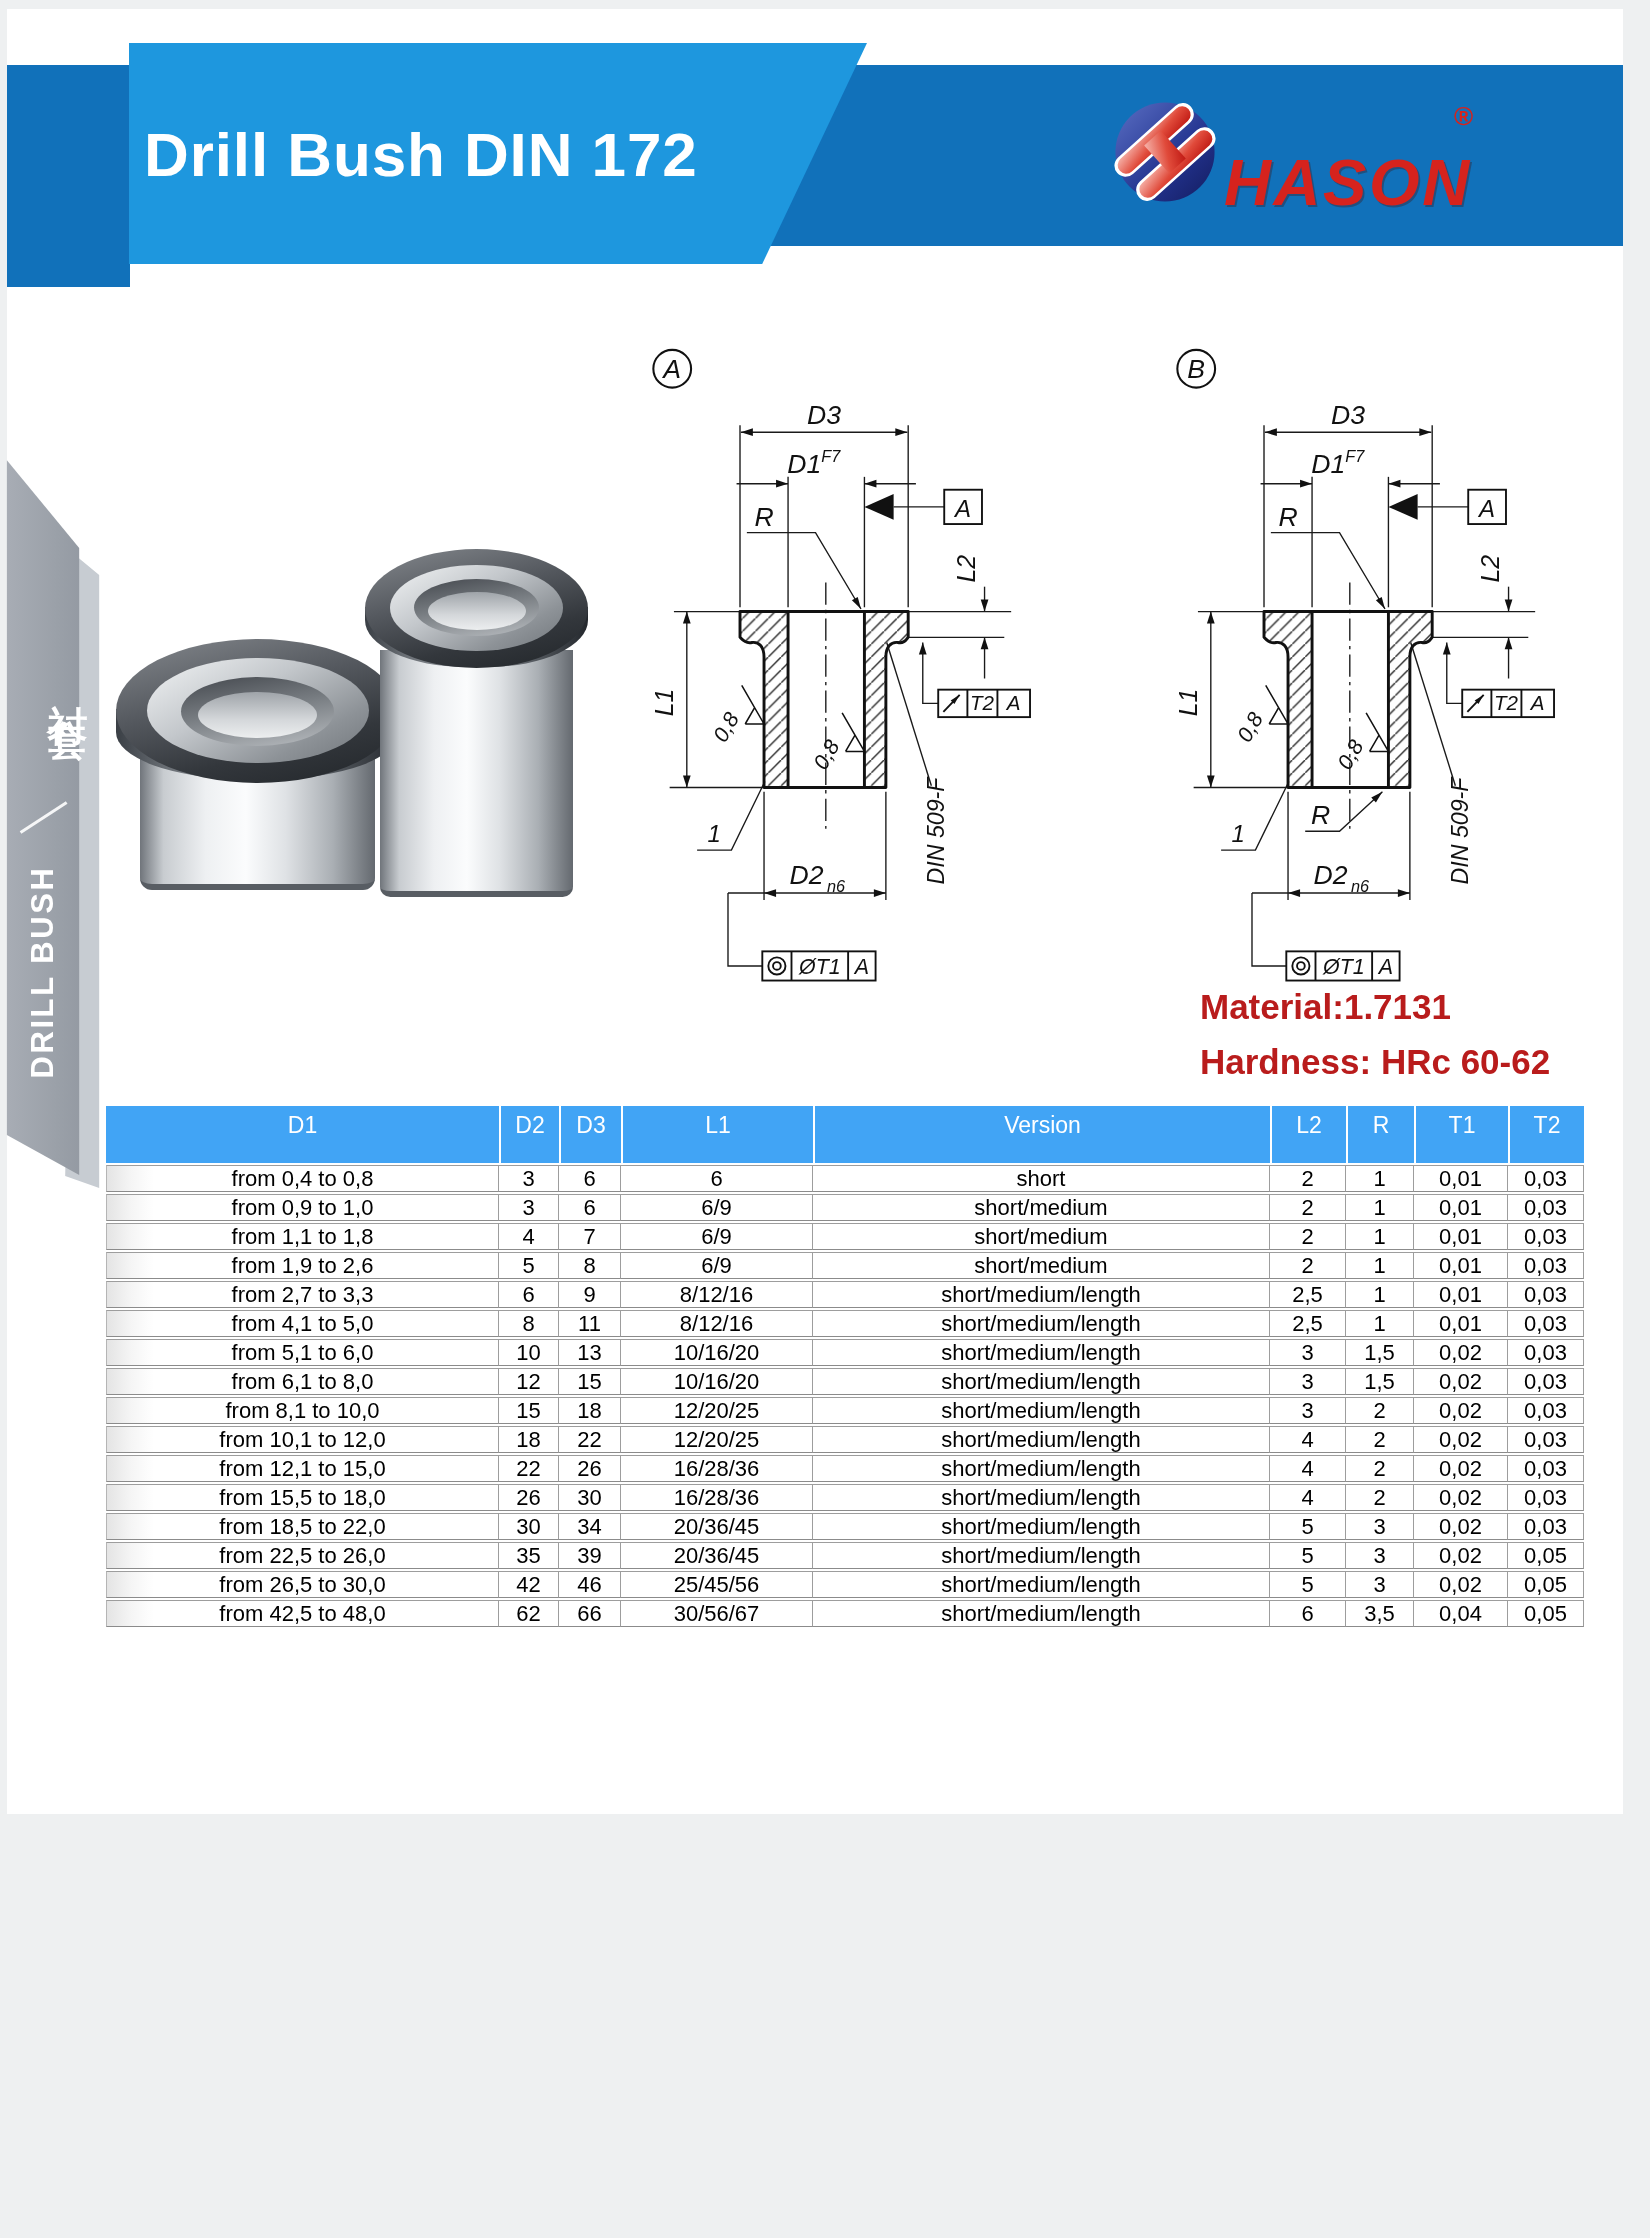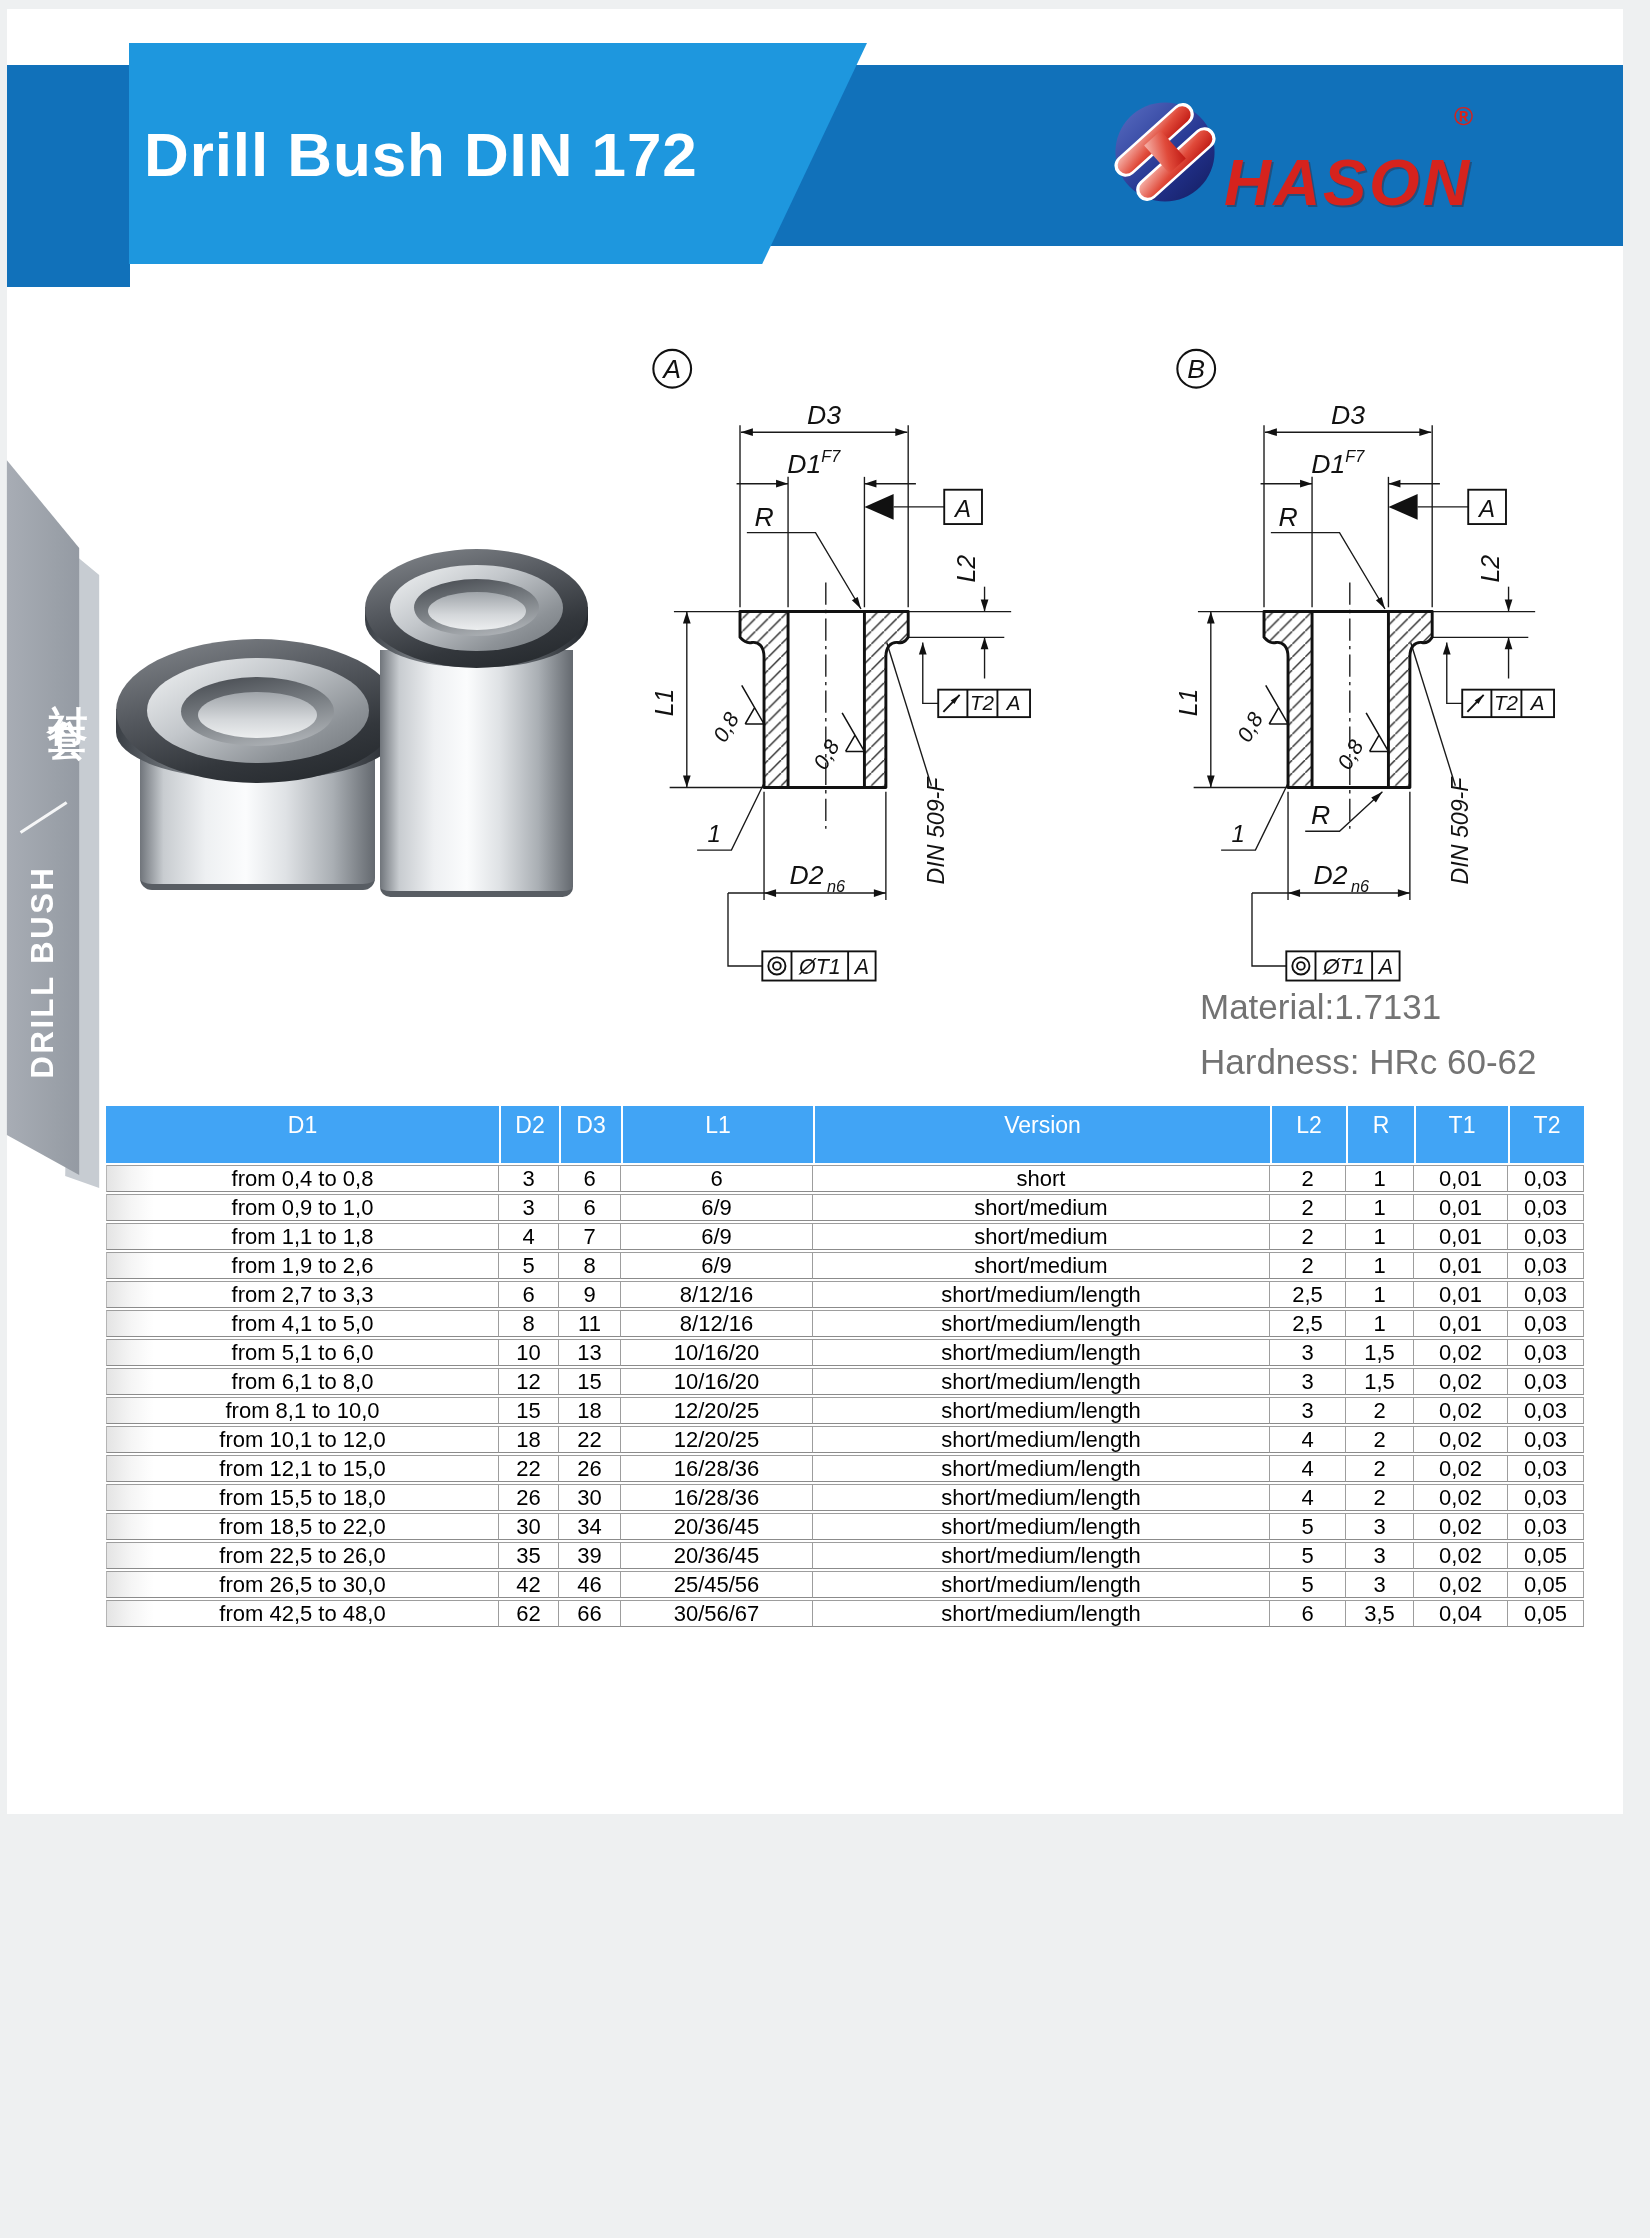--- a/index.html
+++ b/index.html
@@ -100,21 +100,21 @@
   #bush-big .bore   { left:49px; top:30px; width:125px; height:57px; }
   #bush-big .bore-hl{ left:63px; top:43px; width:98px; height:38px; }
 
   
   .drawing { position:absolute; width:532px; height:687px; }
   #drawing-a { left:601px;  top:335px; }
   #drawing-b { left:1125px; top:335px; }
   .drawing text { font-family:"Liberation Sans", sans-serif; font-style:italic; fill:#111; }
 
   
-  .specs { position:absolute; left:1200px; top:979px; color:#737373; font-weight:normal; font-size:35px; line-height:55px; }
+  .specs { position:absolute; left:1200px; top:979px; color:#b91c1c; font-weight:bold; font-size:35px; line-height:55px; }
 
   
   .spec-table-wrap { position:absolute; left:106px; top:1104px; width:1478px; }
   table.spec { width:1478px; border-collapse:separate; border-spacing:0 2.6px; table-layout:fixed; }
   table.spec thead td {
     background:#41a4f5; color:#ffffff; font-size:23px; text-align:center;
     vertical-align:top; padding-top:6px; height:57px; border:none;
     border-left:2.6px solid #ffffff;
   }
   table.spec thead td:first-child { border-left:none; }

